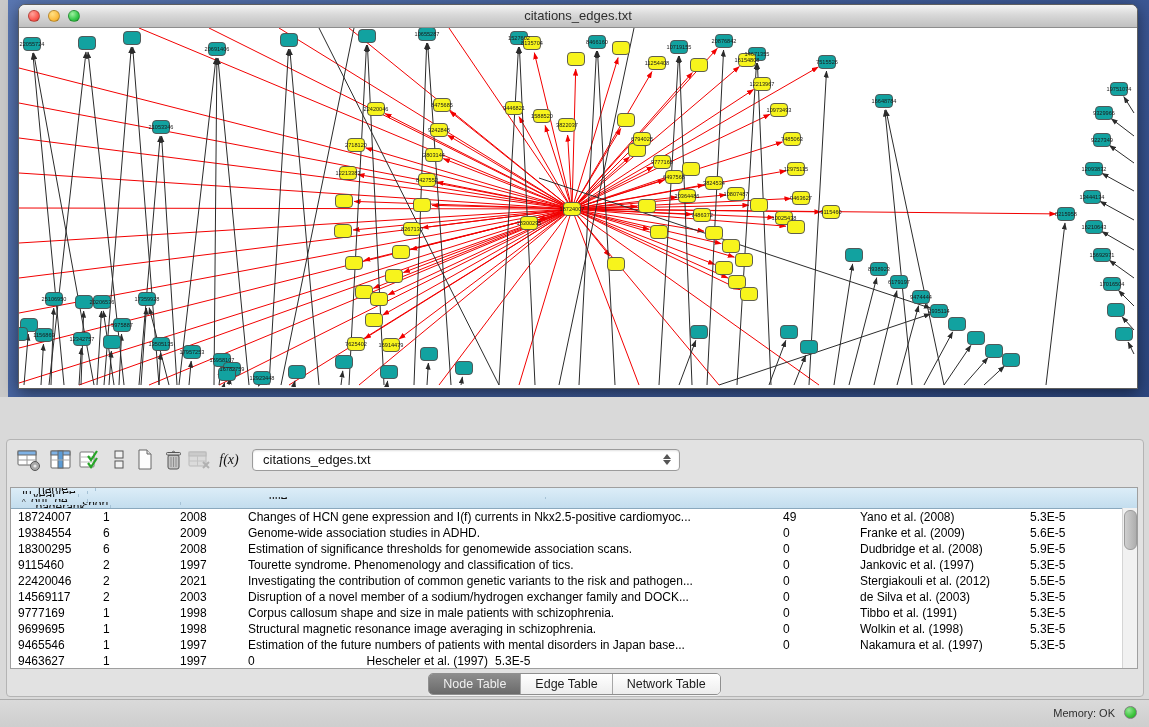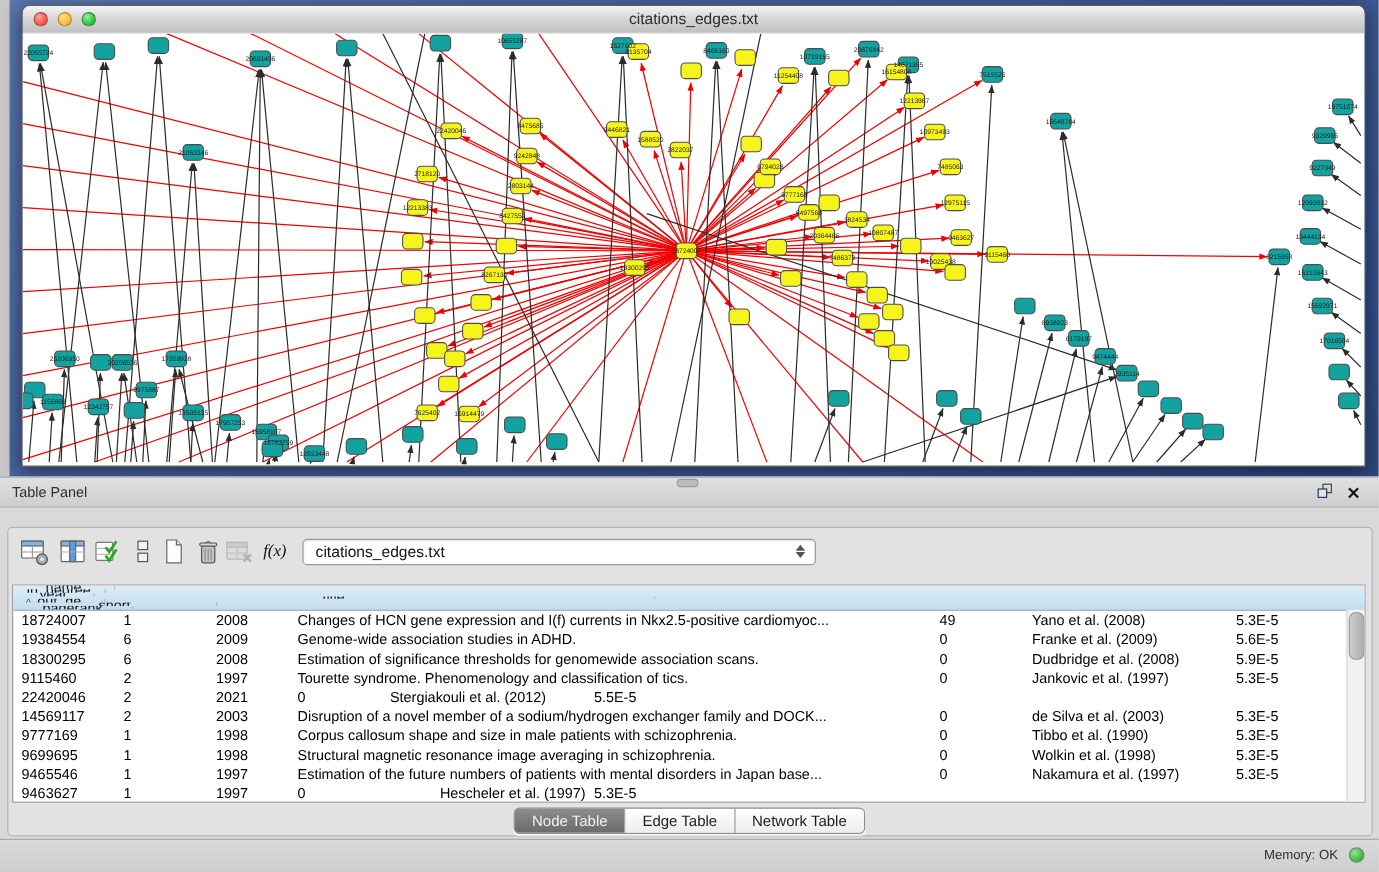--- a/index.html
+++ b/index.html
@@ -448,31 +448,20 @@
             <text x="683" y="189" text-anchor="middle" font-size="5.6" fill="#1a1a1a" font-family="Liberation Sans, sans-serif">7486372</text>
             <text x="655" y="151" text-anchor="middle" font-size="5.6" fill="#1a1a1a" font-family="Liberation Sans, sans-serif">6497568</text>
             <text x="643" y="136" text-anchor="middle" font-size="5.6" fill="#1a1a1a" font-family="Liberation Sans, sans-serif">9777169</text>
             <text x="623" y="113" text-anchor="middle" font-size="5.6" fill="#1a1a1a" font-family="Liberation Sans, sans-serif">6794028</text>
           </svg>
       </div>
     </div>
   </div>
 
   <div class="table-panel">
-    <div class="panel-titlebar">
-      <div class="panel-grip"></div>
-      <span class="panel-title">Table Panel</span>
-      <div class="panel-ctl panel-float">
-        <svg width="14" height="14" viewBox="0 0 14 14">
-          <rect x="5.5" y="1.5" width="7" height="7" fill="none" stroke="#4a4a30" stroke-width="1"></rect>
-          <rect x="1.5" y="5.5" width="7" height="7" fill="#e4e4e4" stroke="#223a66" stroke-width="1"></rect>
-        </svg>
-      </div>
-      <div class="panel-ctl panel-close">✕</div>
-    </div>
 
     <div class="inner-panel"></div>
 
     <div class="toolbar-icon" style="left:16px">
       <svg width="26" height="26" viewBox="0 0 26 26">
         <rect x="2" y="4" width="18" height="14" rx="1" fill="#fff" stroke="#666"></rect>
         <rect x="2" y="4" width="18" height="4" fill="#7fb2e5" stroke="#666"></rect>
         <line x1="11" y1="8" x2="11" y2="18" stroke="#999"></line>
           <line x1="2" y1="13" x2="20" y2="13" stroke="#999"></line>
         <circle cx="19" cy="19" r="4.5" fill="#a8a8a8" stroke="#555"></circle>
@@ -596,40 +585,41 @@
             <div class="td" style="width: 68px;">1997</div>
             <div class="td" style="width: 535px;">Tourette syndrome. Phenomenology and classification of tics.</div>
             <div class="td" style="width: 77px;">0</div>
             <div class="td" style="width: 170px;">Jankovic et al. (1997)</div>
             <div class="td" style="width: 100px;">5.3E-5</div>
           </div>
           <div class="tr">
             <div class="td" style="width: 85px;">22420046</div>
             <div class="td" style="width: 77px;">2</div>
             <div class="td" style="width: 68px;">2021</div>
+            <div class="td" style="width: 535px;">Investigating the contribution of common genetic variants to the risk and pathogen...</div>
             <div class="td" style="width: 77px;">0</div>
             <div class="td" style="width: 170px;">Stergiakouli et al. (2012)</div>
             <div class="td" style="width: 100px;">5.5E-5</div>
           </div>
           <div class="tr">
             <div class="td" style="width: 85px;">14569117</div>
             <div class="td" style="width: 77px;">2</div>
             <div class="td" style="width: 68px;">2003</div>
             <div class="td" style="width: 535px;">Disruption of a novel member of a sodium/hydrogen exchanger family and DOCK...</div>
             <div class="td" style="width: 77px;">0</div>
             <div class="td" style="width: 170px;">de Silva et al. (2003)</div>
             <div class="td" style="width: 100px;">5.3E-5</div>
           </div>
           <div class="tr">
             <div class="td" style="width: 85px;">9777169</div>
             <div class="td" style="width: 77px;">1</div>
             <div class="td" style="width: 68px;">1998</div>
             <div class="td" style="width: 535px;">Corpus callosum shape and size in male patients with schizophrenia.</div>
             <div class="td" style="width: 77px;">0</div>
-            <div class="td" style="width: 170px;">Tibbo et al. (1990)</div>
+            <div class="td" style="width: 170px;">Tibbo et al. (1991)</div>
             <div class="td" style="width: 100px;">5.3E-5</div>
           </div>
           <div class="tr">
             <div class="td" style="width: 85px;">9699695</div>
             <div class="td" style="width: 77px;">1</div>
             <div class="td" style="width: 68px;">1998</div>
             <div class="td" style="width: 535px;">Structural magnetic resonance image averaging in schizophrenia.</div>
             <div class="td" style="width: 77px;">0</div>
             <div class="td" style="width: 170px;">Wolkin et al. (1998)</div>
             <div class="td" style="width: 100px;">5.3E-5</div>

